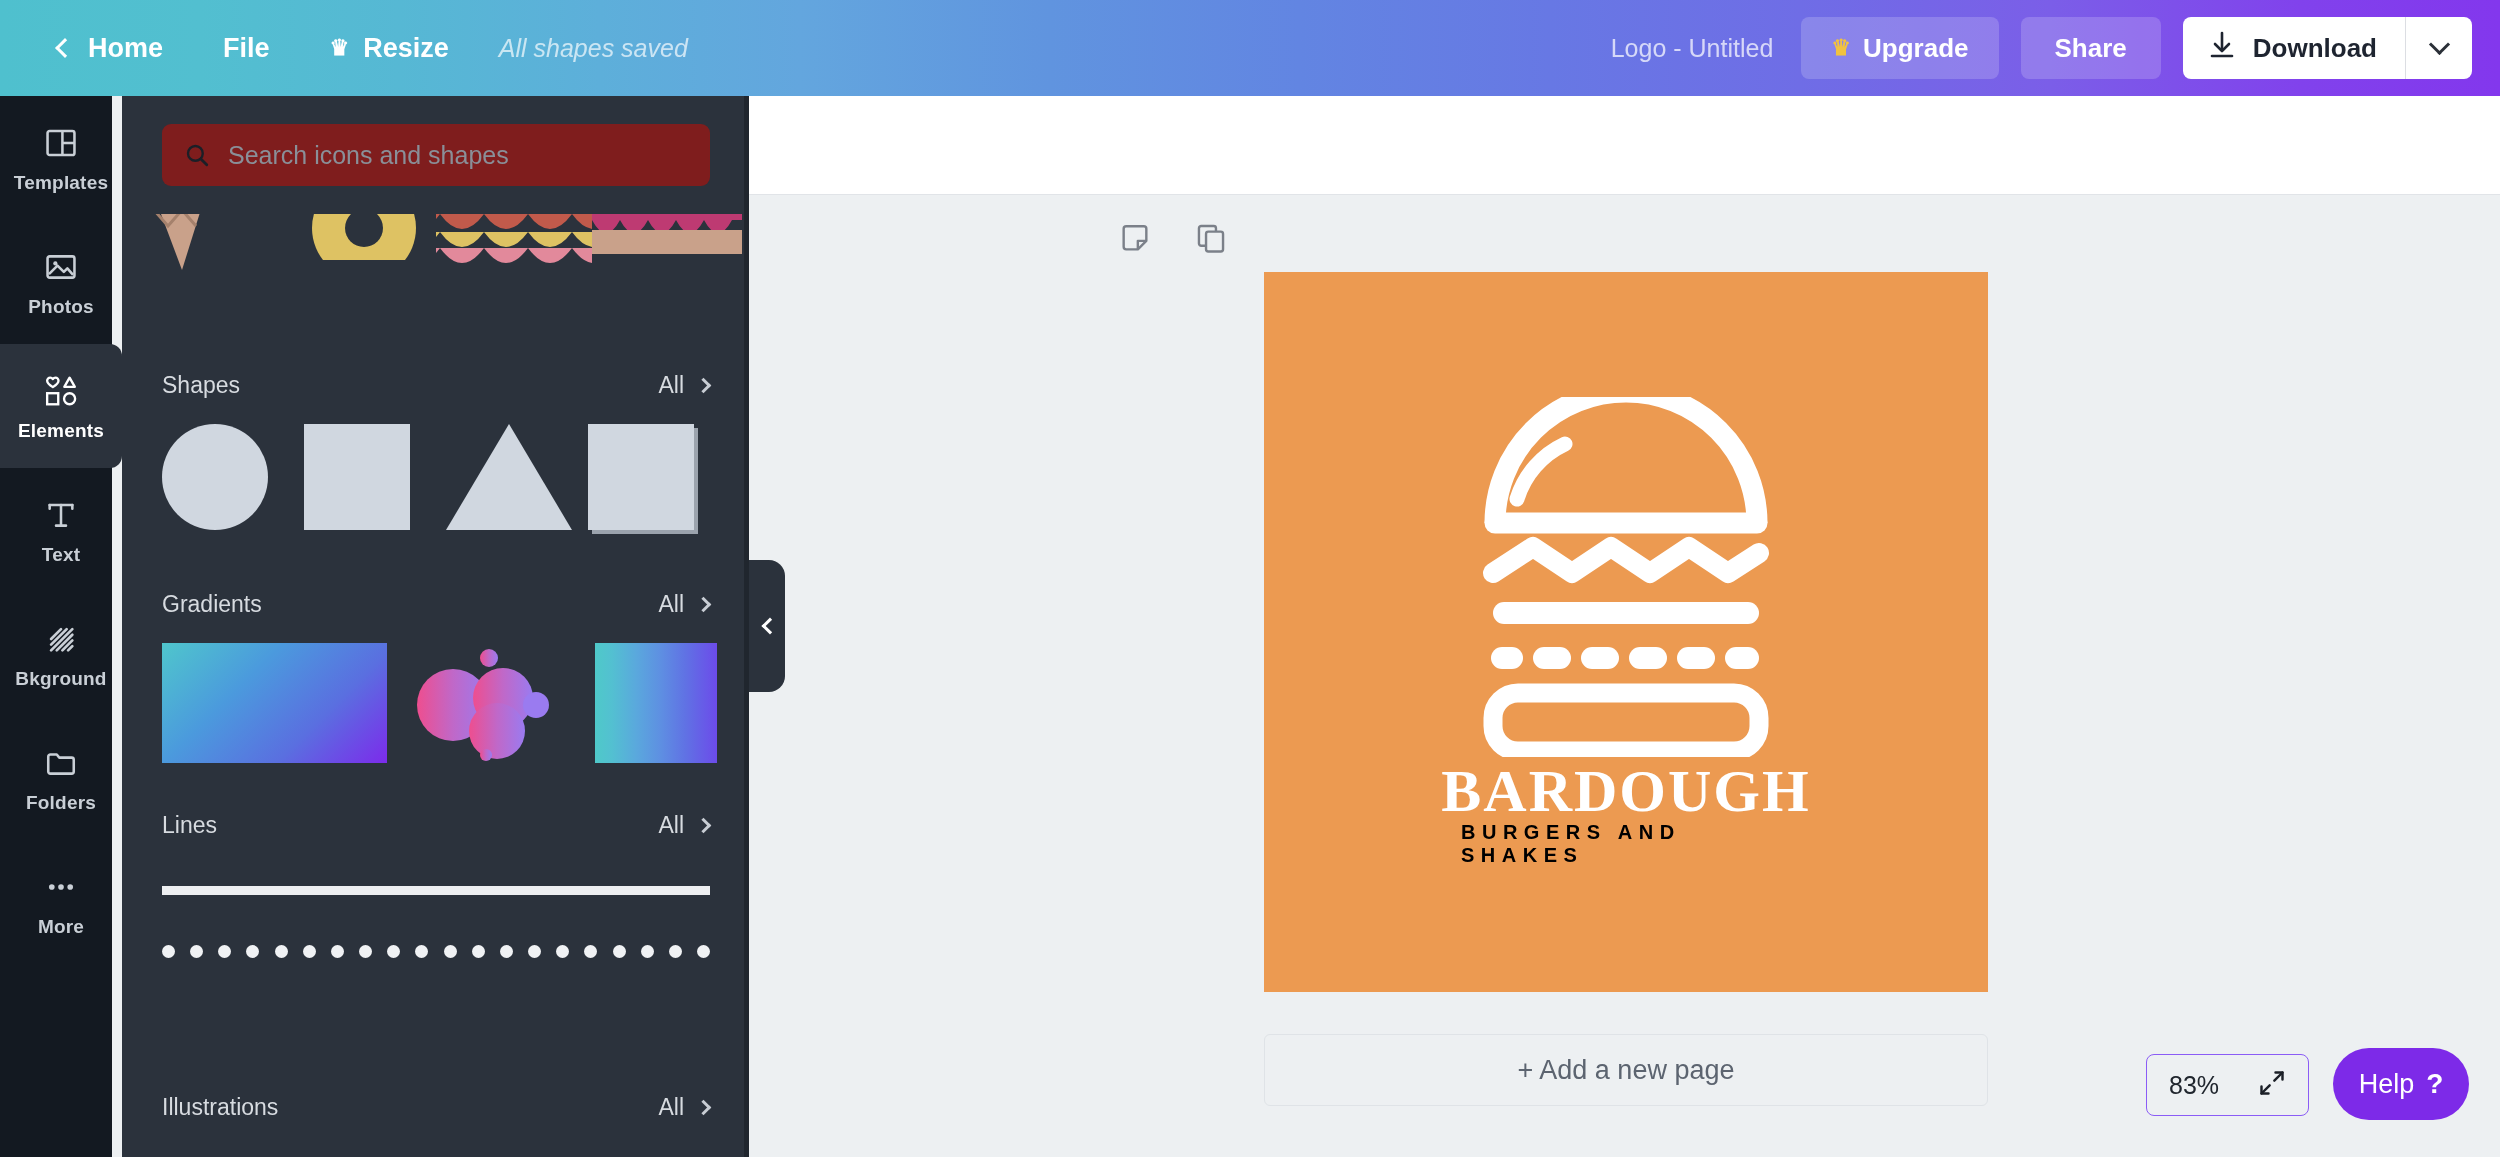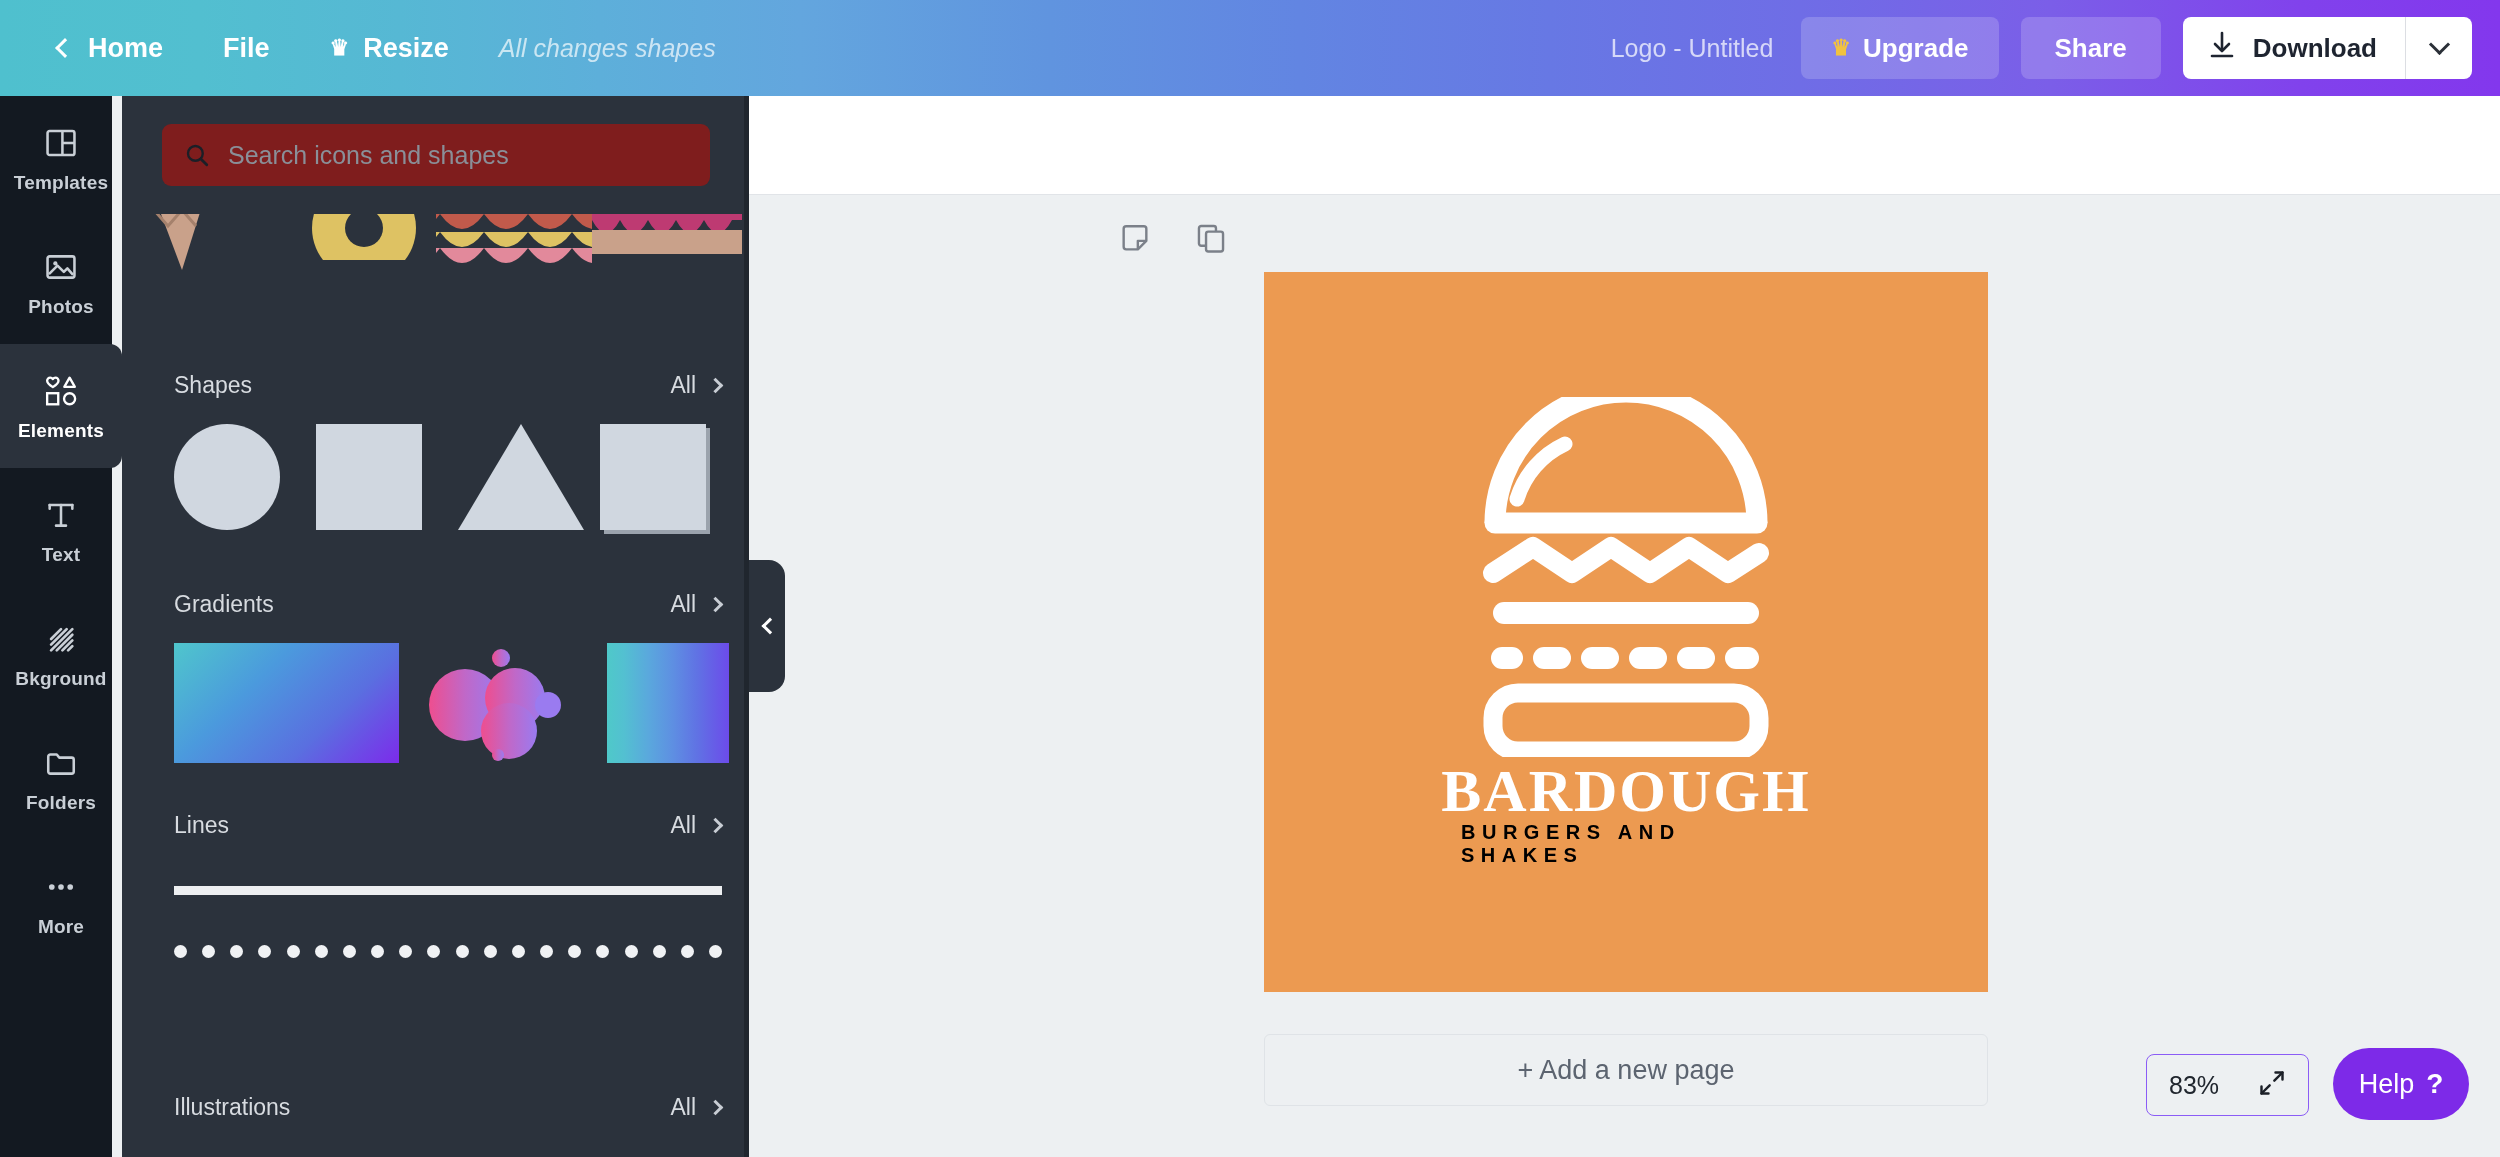--- a/index.html
+++ b/index.html
@@ -95,21 +95,21 @@
   .search-ph{ color:#8A8F98; font-size:25px; }
   .search-icon svg{ display:block; }
 
   
   .food-row{
     position:absolute; left:0; top:118px; width:627px; height:92px;
     display:flex; gap:0px; overflow:hidden;
   }
   .food-cell{ position:relative; flex:1; height:92px; overflow:hidden;}
 
-  .sec{ position:absolute; left:12px; width:627px; }
+  .sec{ position:absolute; left:0; width:627px; }
   .sec-head{
     display:flex; align-items:center; justify-content:space-between;
     padding:0 40px; height:42px;
   }
   .sec-title{ color:#D7DBE0; font-size:23px; font-weight:400;}
   .sec-all{ display:flex; align-items:center; gap:14px; cursor:pointer;}
   .sec-all span{ color:#D7DBE0; font-size:23px; }
   .chev-r{ width:11px;height:11px;border-right:3px solid #C8CDD4;
     border-top:3px solid #C8CDD4; transform:rotate(45deg); }
 
@@ -219,21 +219,21 @@
 
     <div class="tb-item">
       <span>File</span>
     </div>
 
     <div class="tb-item">
       <span class="crown">♛</span>
       <span>Resize</span>
     </div>
 
-    <div class="saved-text">All changes shapes</div>
+    <div class="saved-text">All shapes saved</div>
   </div>
 
   <div class="tb-right">
     <div class="doc-title">Logo - Untitled</div>
 
     <div class="btn-upgrade">
       <span class="crown" style="color:#F2C23E">♛</span>
       <span>Upgrade</span>
     </div>
 

